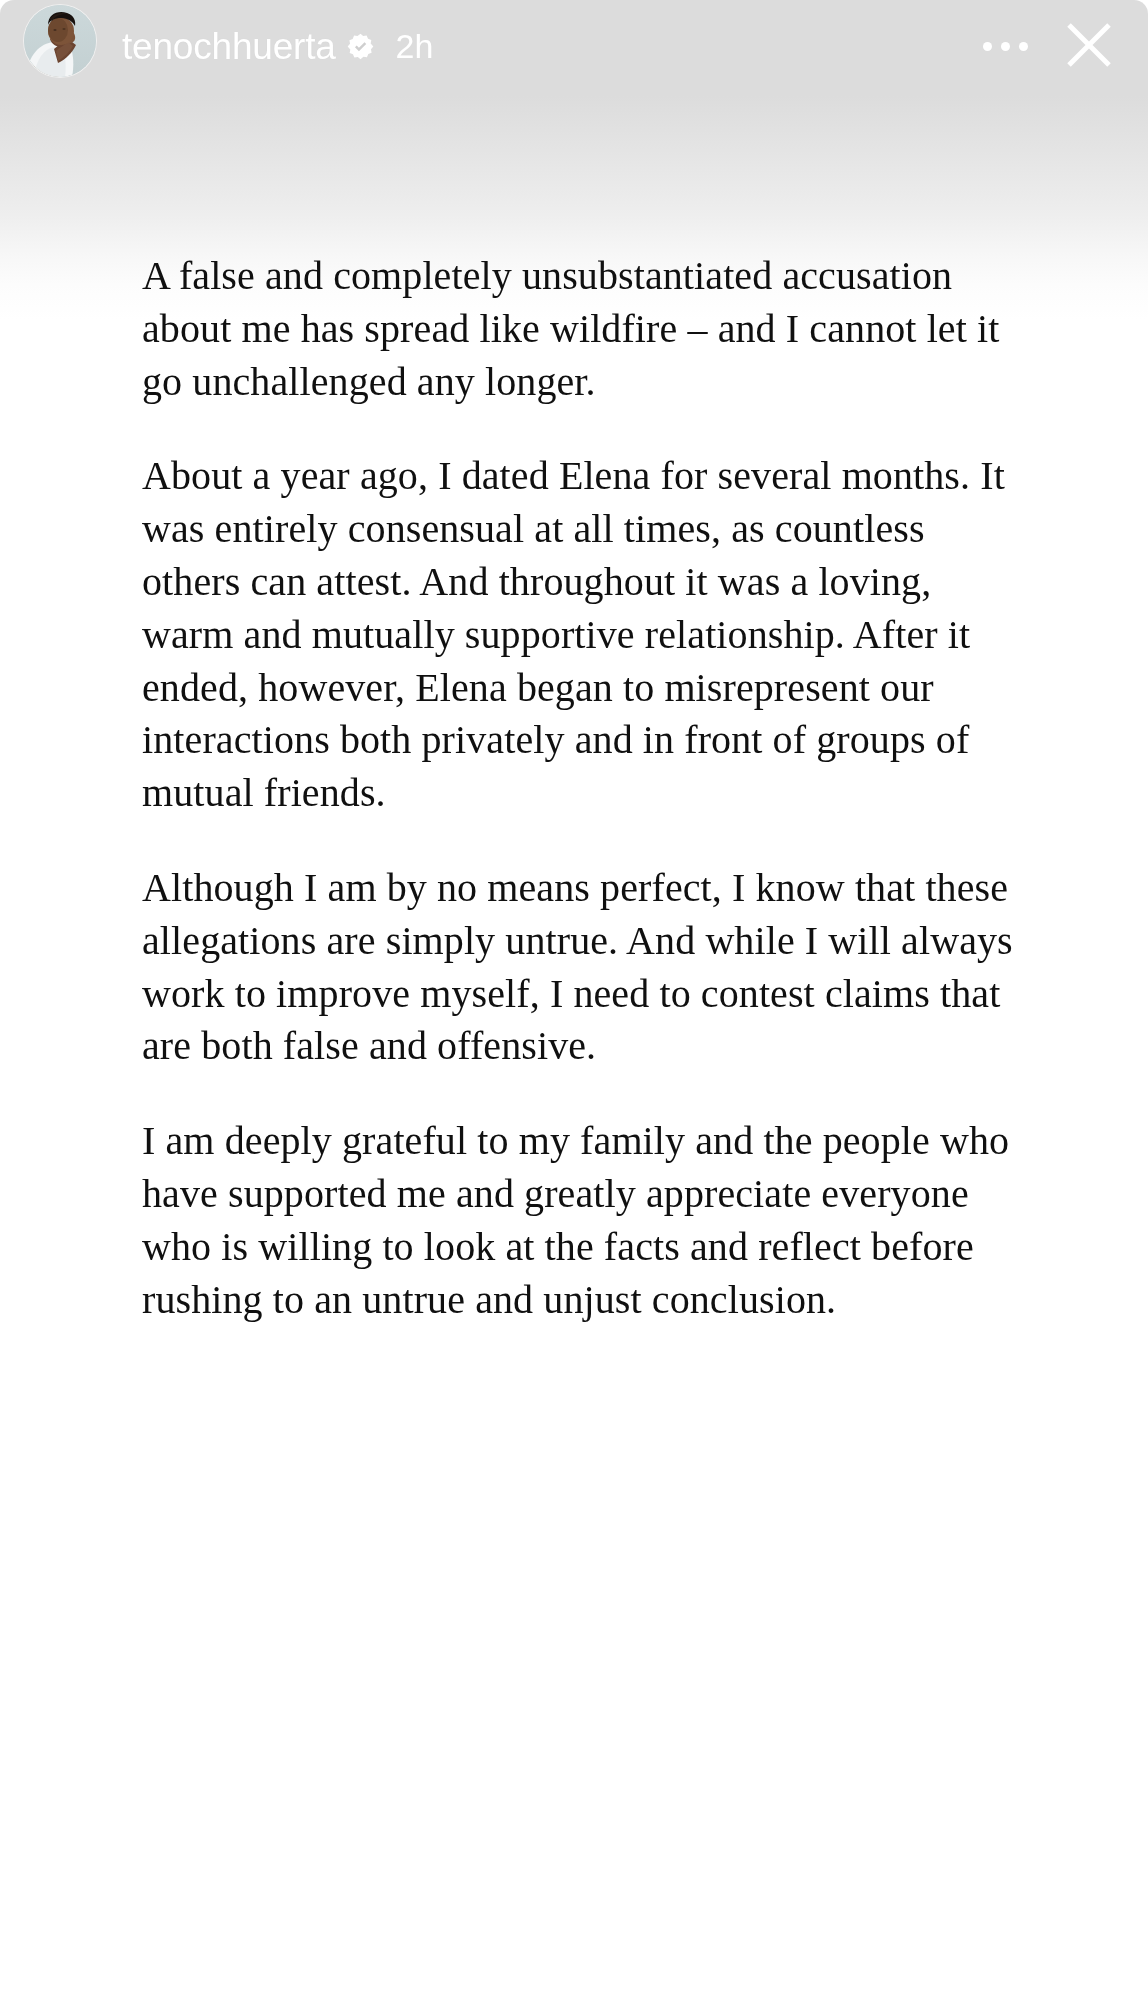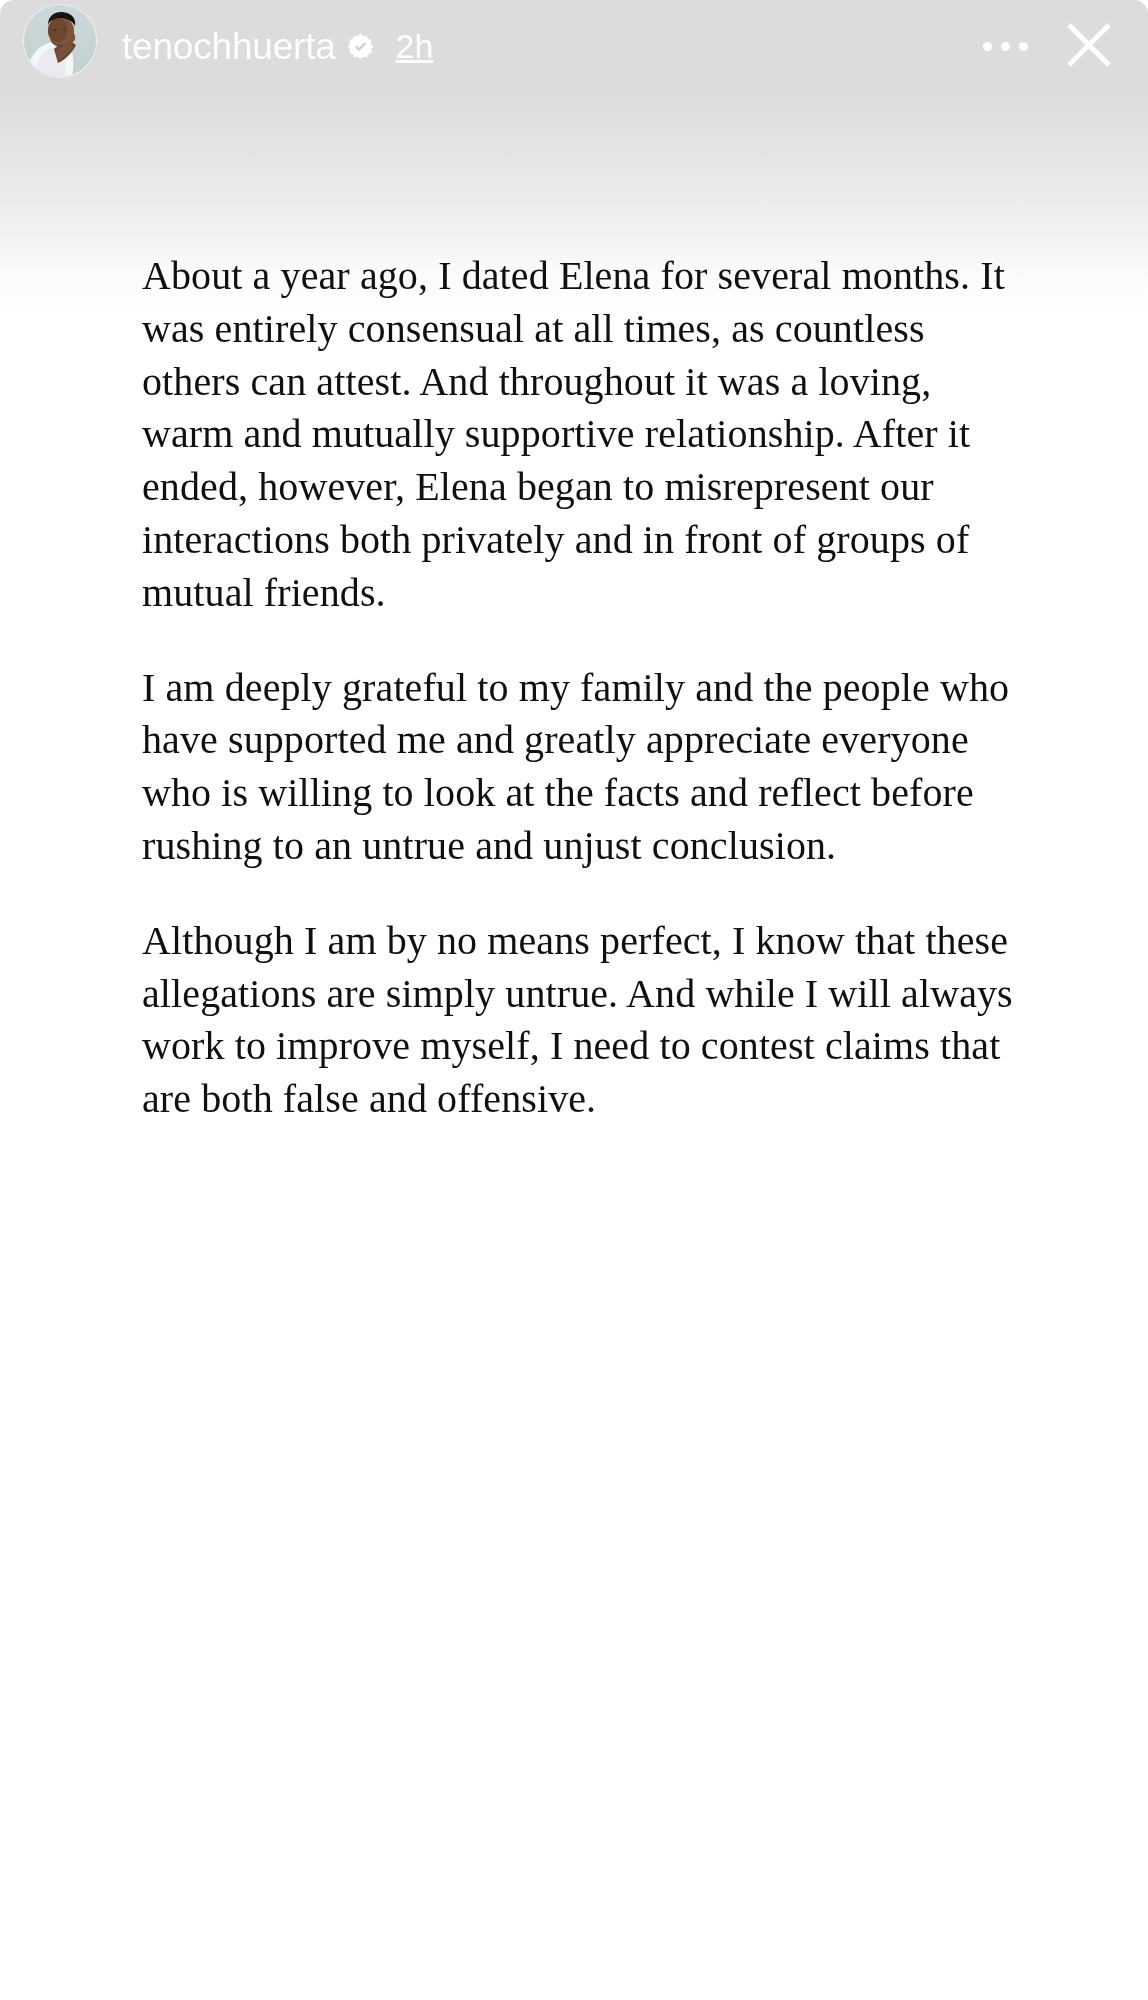--- a/index.html
+++ b/index.html
@@ -89,21 +89,20 @@
     display: block;
   }
 
   .timestamp {
     color: #ffffff;
     font-size: 34px;
     line-height: 1;
     margin-left: 22px;
     font-weight: 400;
     white-space: nowrap;
-    text-decoration: underline;
   }
 
   .header-spacer { flex: 1 1 auto; }
 
   .more-button {
     display: flex;
     align-items: center;
     gap: 9px;
     padding: 14px 12px;
     margin-right: 18px;
@@ -217,18 +216,19 @@
 
     <div class="close-button">
       <svg width="54" height="54" viewBox="0 0 54 54" xmlns="http://www.w3.org/2000/svg" aria-hidden="true">
         <line x1="7" y1="7" x2="47" y2="47" stroke="#ffffff" stroke-width="5" stroke-linecap="butt"></line>
         <line x1="47" y1="7" x2="7" y2="47" stroke="#ffffff" stroke-width="5" stroke-linecap="butt"></line>
       </svg>
     </div>
   </div>
 
   <div class="statement">
+    <p>A false and completely unsubstantiated accusation about me has spread like wildfire – and I cannot let it go unchallenged any longer.</p>
     <p>About a year ago, I dated Elena for several months. It was entirely consensual at all times, as countless others can attest. And throughout it was a loving, warm and mutually supportive relationship. After it ended, however, Elena began to misrepresent our interactions both privately and in front of groups of mutual friends.</p>
+    <p>Although I am by no means perfect, I know that these allegations are simply untrue. And while I will always work to improve myself, I need to contest claims that are both false and offensive.</p>
     <p>I am deeply grateful to my family and the people who have supported me and greatly appreciate everyone who is willing to look at the facts and reflect before rushing to an untrue and unjust conclusion.</p>
-    <p>Although I am by no means perfect, I know that these allegations are simply untrue. And while I will always work to improve myself, I need to contest claims that are both false and offensive.</p>
   </div>
 
 </div>
 
 </body></html>

